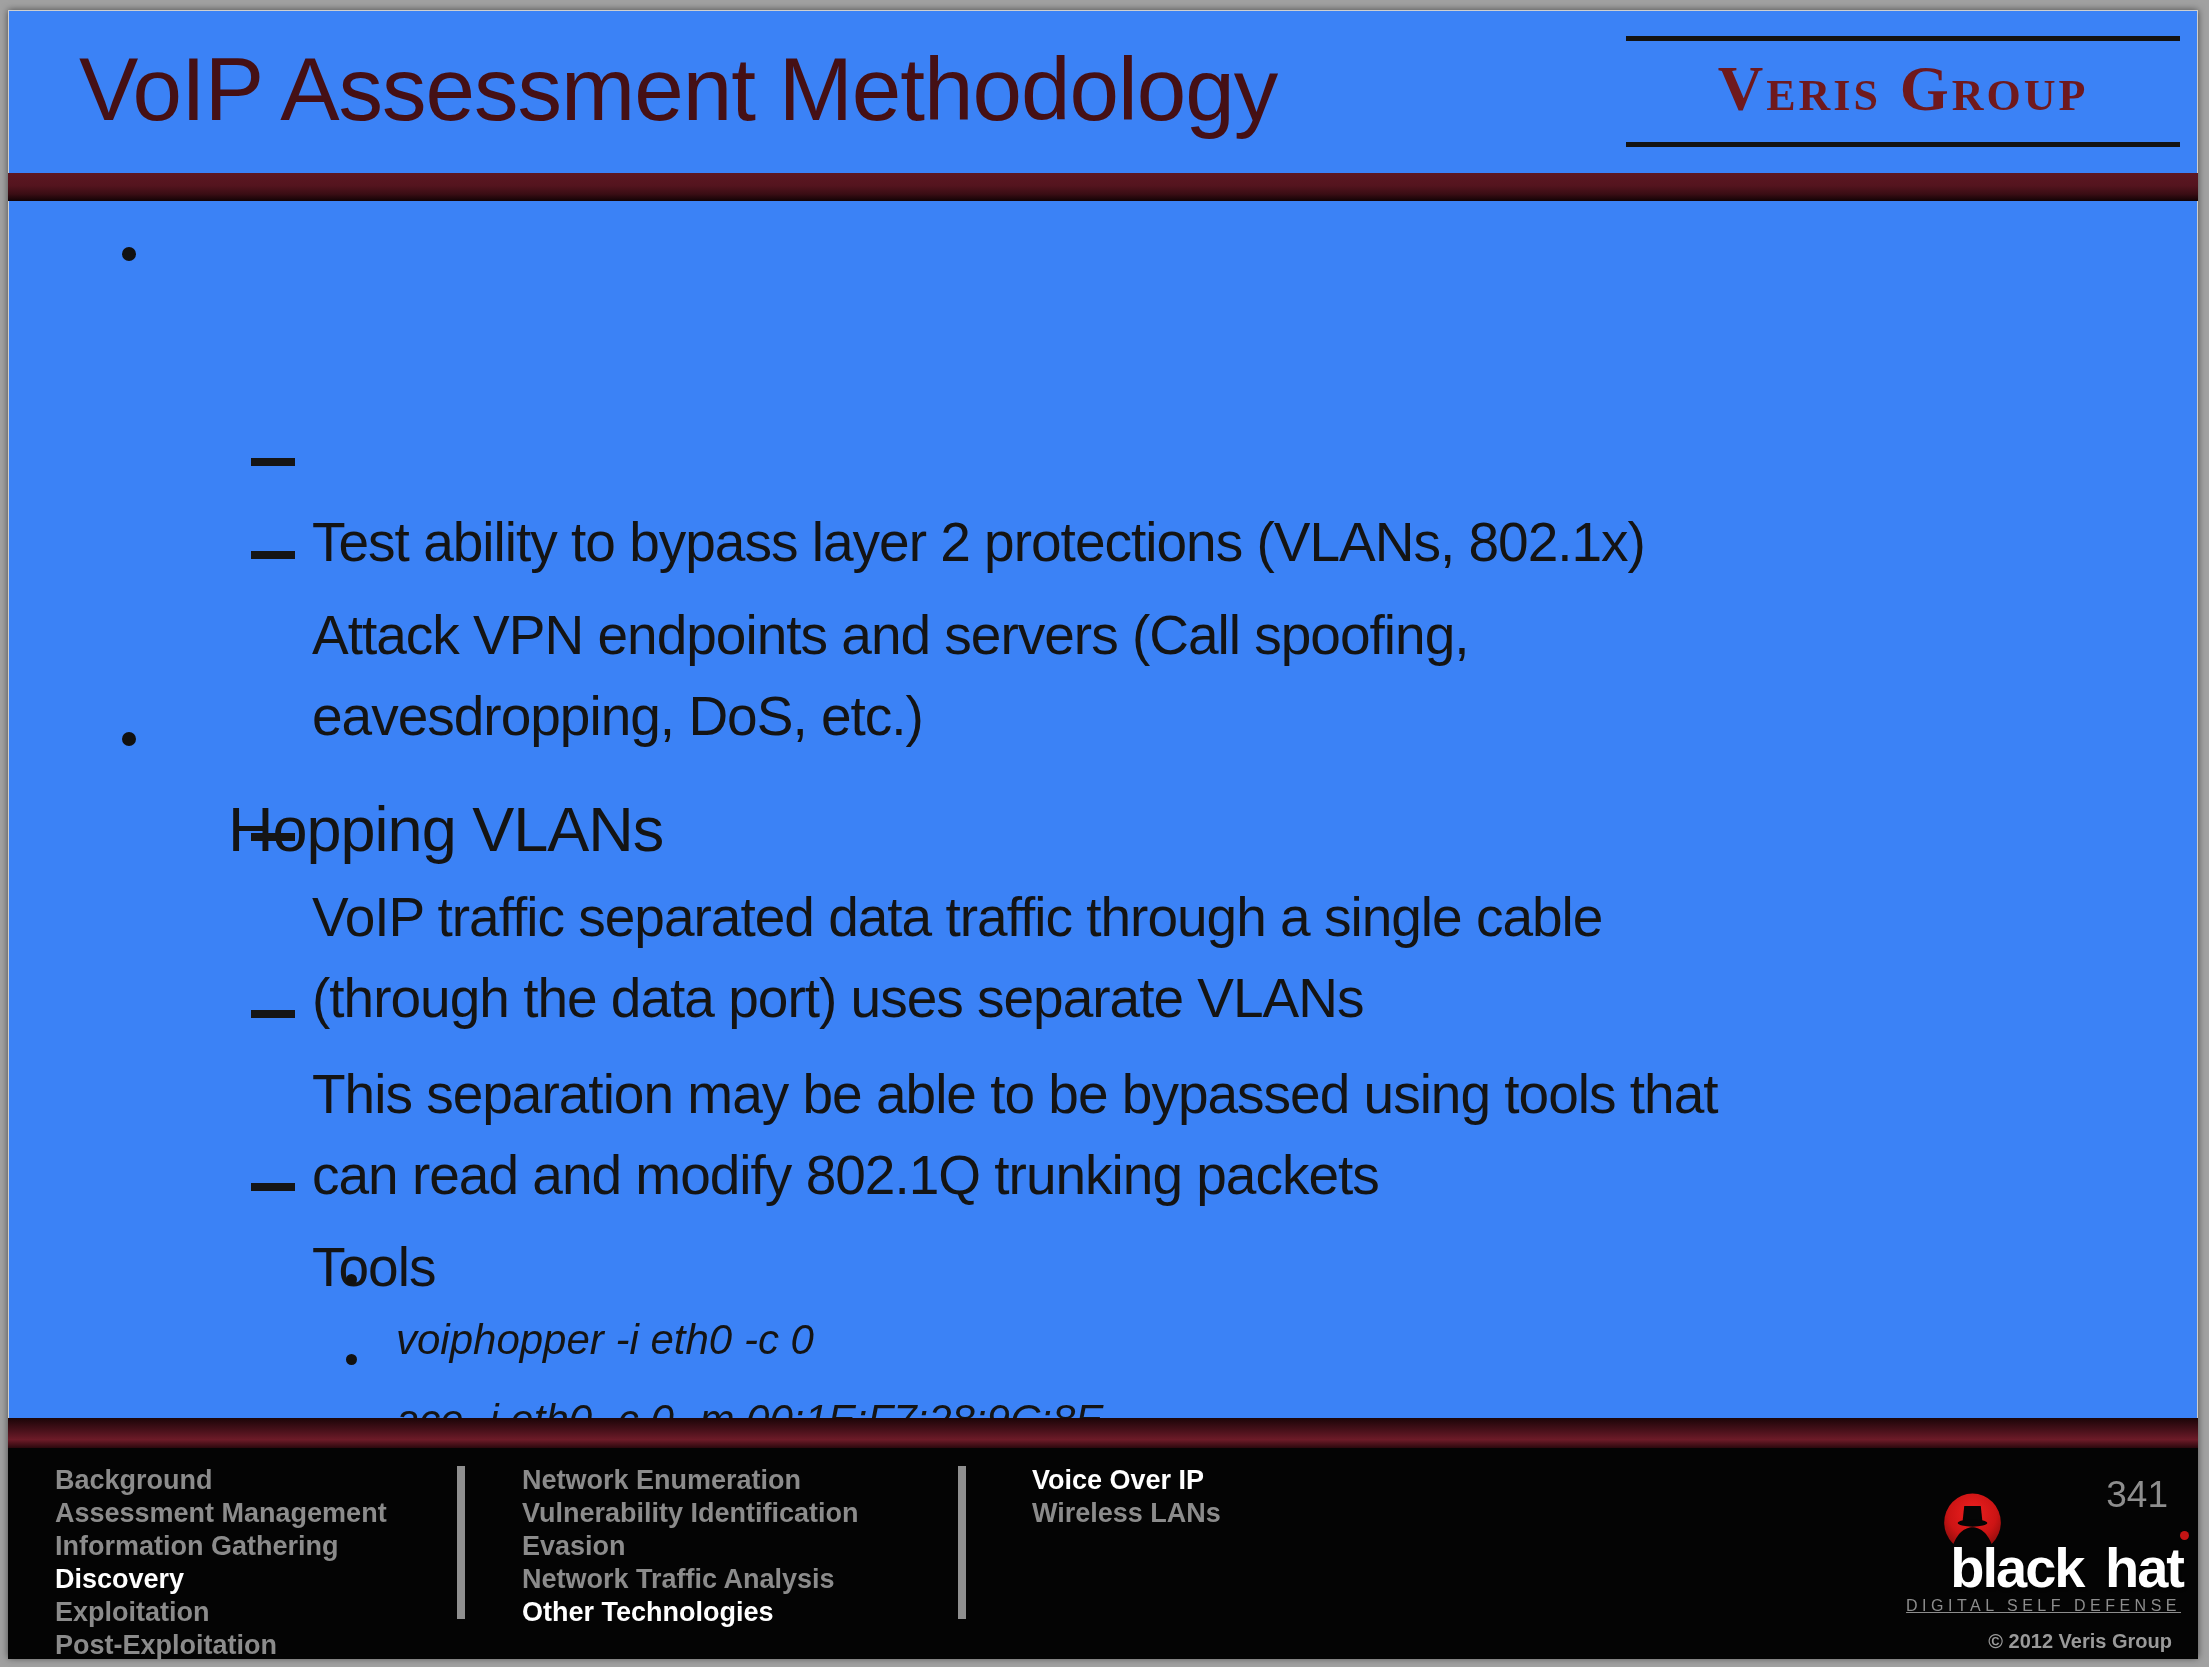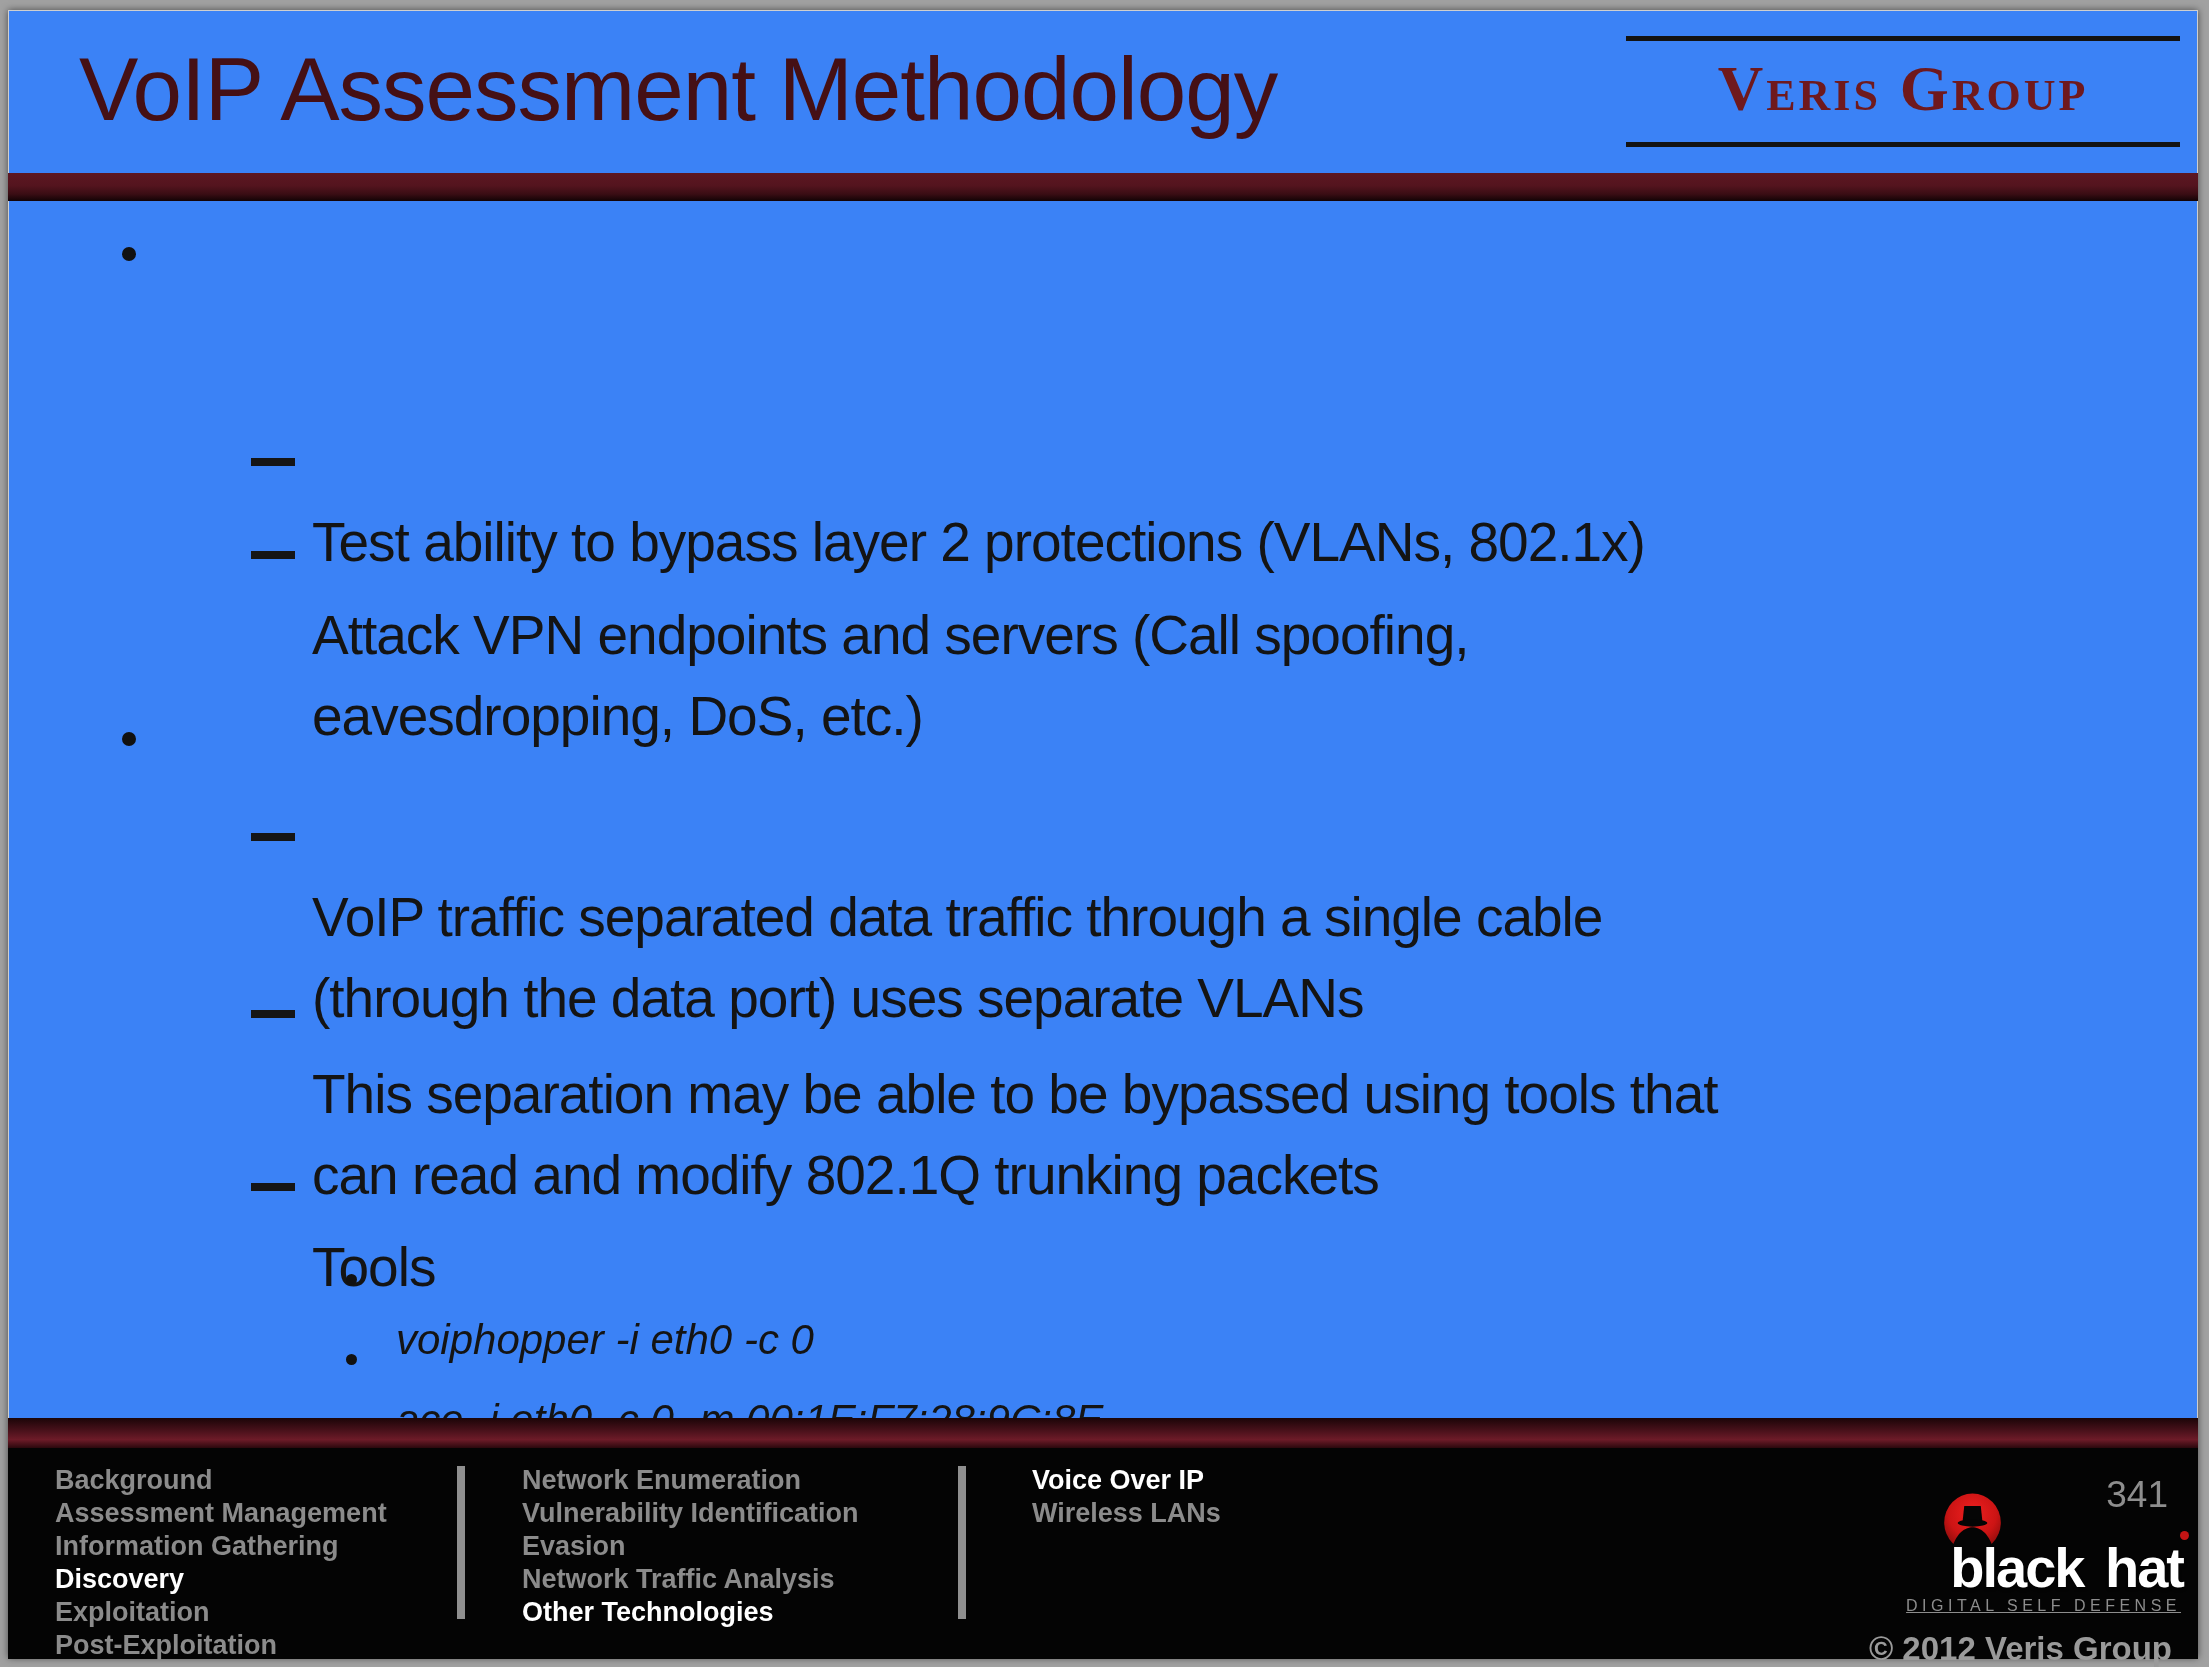--- a/index.html
+++ b/index.html
@@ -62,21 +62,21 @@
   .bh-text {
     position:absolute; right:0; top:87px; font-size:56px; font-weight:700;
     color:#ffffff; letter-spacing:-2px; word-spacing:8px; white-space:nowrap;
     text-shadow:0 2px 3px rgba(0,0,0,.8);
   }
   .bh-reg-dot { position:absolute; right:-6px; top:83px; width:9px; height:9px; border-radius:50%; background:#c41414; }
   .bh-tagline {
     position:absolute; right:2px; top:149px; font-size:16px; font-weight:400;
     letter-spacing:4.5px; color:#8d8d8d; white-space:nowrap;text-decoration:underline;
   }
-  .copyright { position:absolute; right:26px; top:182px; font-size:33px; font-weight:700; color:#9a9a9a; white-space:nowrap; }
+  .copyright { position:absolute; right:26px; top:182px; font-size:20px; font-weight:700; color:#9a9a9a; white-space:nowrap; }
 </style>
 </head>
 <body>
 
 <div class="page">
   <div class="slide">
 
     <h1 class="title">VoIP Assessment Methodology</h1>
     <div class="veris-logo">
       <span class="veris-text">Veris Group</span>
@@ -90,21 +90,21 @@
     <div class="p l2" style="top:411px">
       <span class="dash"></span><span>Test ability to bypass layer 2 protections (VLANs, 802.1x)</span>
     </div>
 
     <div class="p l2" style="top:504px">
       <span class="dash"></span><span>Attack VPN endpoints and servers (Call spoofing,
 eavesdropping, DoS, etc.)</span>
     </div>
 
     <div class="p l1" style="top:683px">
-      <span class="dot"></span>
+      <span class="dot"></span><span>Hopping VLANs</span>
     </div>
 
     <div class="p l2" style="top:786px">
       <span class="dash"></span><span>VoIP traffic separated data traffic through a single cable
 (through the data port) uses separate VLANs</span>
     </div>
 
     <div class="p l2" style="top:963px">
       <span class="dash"></span><span>This separation may be able to be bypassed using tools that
 can read and modify 802.1Q trunking packets</span>

